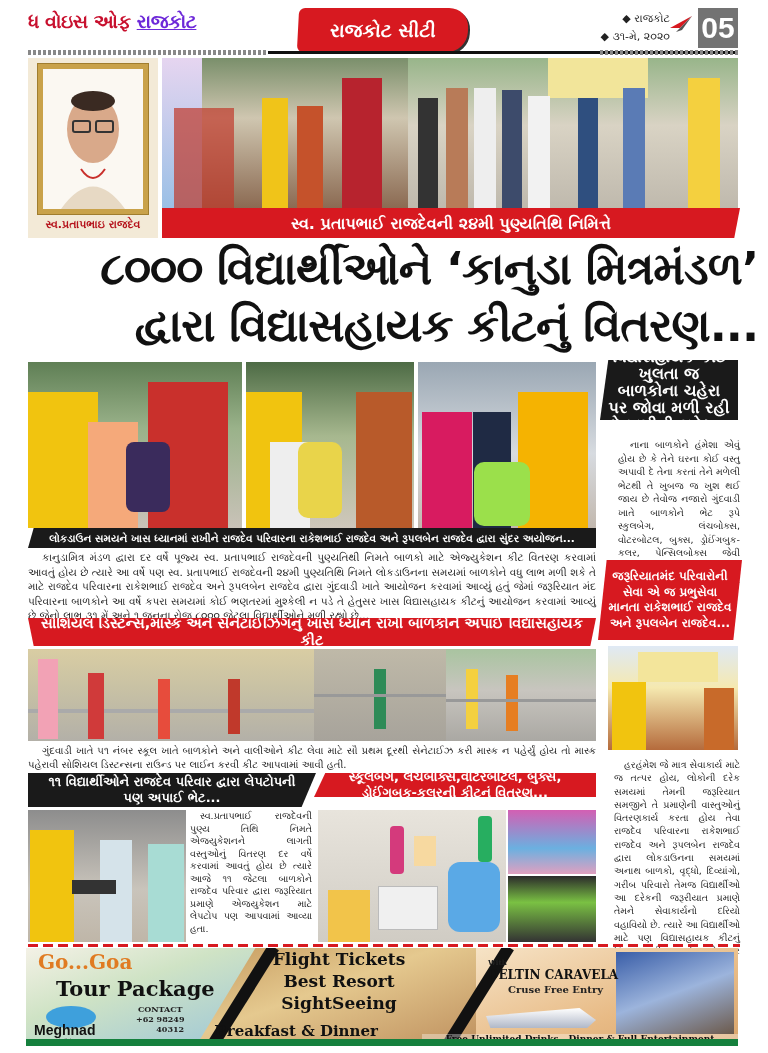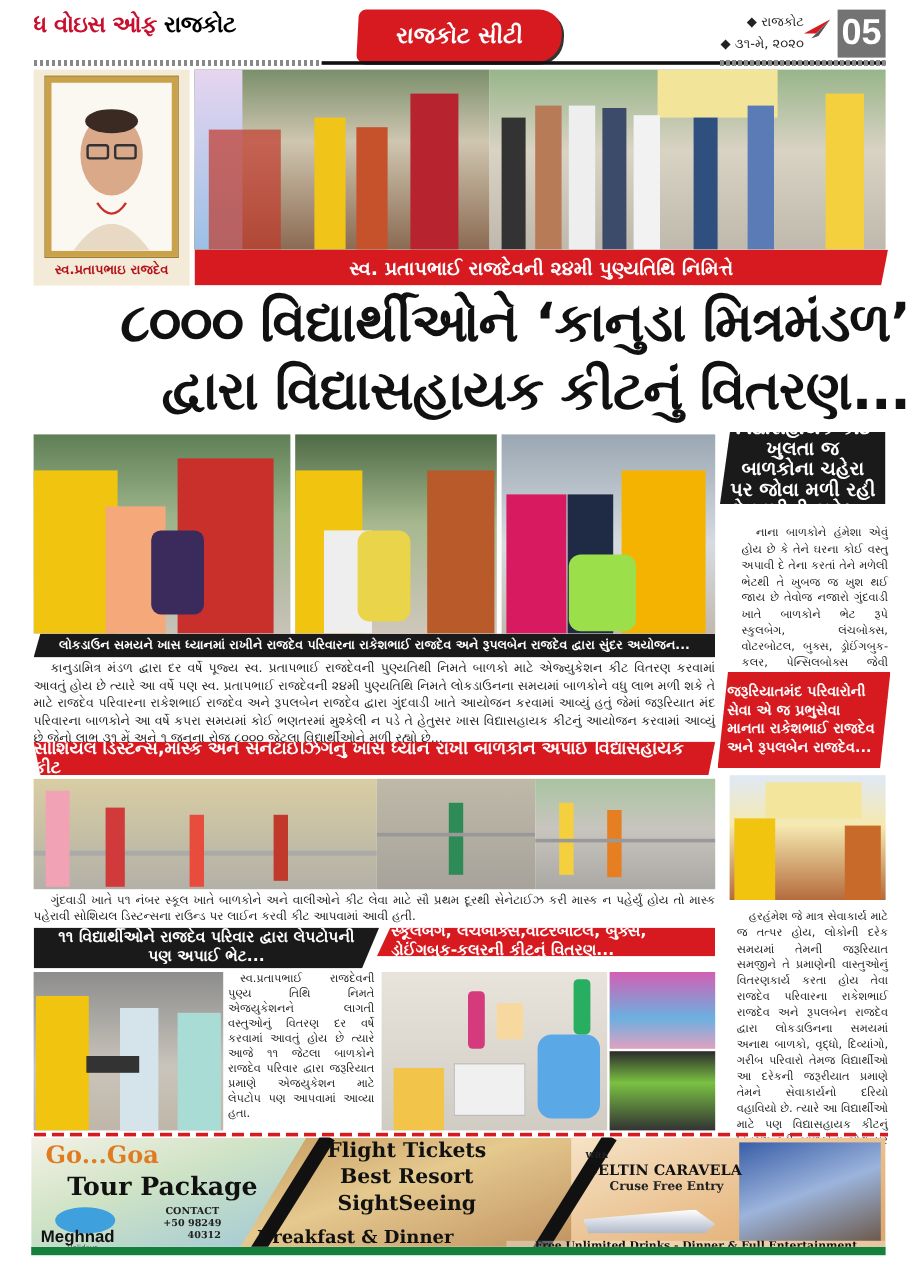--- a/index.html
+++ b/index.html
@@ -1,26 +1,26 @@
 <!DOCTYPE html>
 <html><head>
 <meta charset="utf-8">
 <style>
 *{box-sizing:border-box;margin:0;padding:0}
 body{width:768px;height:1053px;background:#fff;font-family:"DejaVu Sans",sans-serif;position:relative;overflow:hidden;color:#111}
 .abs{position:absolute}
 .photo{position:absolute;overflow:hidden}
 .dots{position:absolute;height:5px;background:repeating-linear-gradient(90deg,#888 0 3px,transparent 3px 5px)}
 .masthead-logo{left:28px;top:10px;font-size:19px;font-weight:bold;color:#c8102e;letter-spacing:-0.5px}
-.masthead-logo .u{color:#000000}
+.masthead-logo .u{text-decoration:underline;color:#6d28d9}
 .section-ribbon{left:298px;top:8px;width:170px;height:44px;background:#d71920;border-radius:6px 20px 20px 6px;color:#fff;font-size:19px;font-weight:bold;display:flex;align-items:center;justify-content:center;box-shadow:2px 2px 0 #333;transform:skewX(-3deg)}
 .meta{right:98px;font-size:11px;color:#222;text-align:right}
 .pagenum{right:30px;top:8px;width:40px;height:40px;background:#737373;color:#fff;font-size:30px;font-weight:bold;display:flex;align-items:center;justify-content:center;font-family:"Liberation Sans",sans-serif}
 .arrow{right:76px;top:16px;width:22px;height:20px}
-.red-band{background:#d71920;color:#fff;font-weight:bold;display:flex;align-items:center;justify-content:center;}
+.red-band{background:#d71920;color:#fff;font-weight:bold;display:flex;align-items:center;justify-content:center;text-align:center}
 .black-band{background:#1a1a1a;color:#fff;font-weight:bold;display:flex;align-items:center;justify-content:center;text-align:center}
 .headline{font-weight:bold;color:#111;text-align:right;font-size:45px;line-height:52px;letter-spacing:-1px}
 .body-text{font-size:10.5px;line-height:14.5px;text-align:justify;color:#222}
 .dashed{position:absolute;height:3px;background:repeating-linear-gradient(90deg,#d71920 0 10px,transparent 10px 15px)}
 .ad{left:26px;top:948px;width:712px;height:98px;overflow:hidden;border-bottom:7px solid #15803d}
 .ad-serif{font-family:"DejaVu Serif",serif;font-weight:bold}
 </style>
 </head>
 <body>
 
@@ -184,21 +184,21 @@
   <div class="abs" style="left:590px;top:4px;width:118px;height:82px;background:linear-gradient(160deg,#3a5ea8 0%,#9cb4dc 50%,#6c5a4c 100%)"></div>
   <div class="abs" style="left:460px;top:60px;width:110px;height:20px;background:linear-gradient(#fff,#b0b8c8);clip-path:polygon(0 40%,85% 0,100% 60%,92% 100%,4% 100%)"></div>
 
   <div class="abs ad-serif" style="left:12px;top:2px;font-size:20px;color:#e07b22">Go...Goa</div>
   <div class="abs ad-serif" style="left:30px;top:28px;font-size:21px;color:#111">Tour Package</div>
   <div class="abs" style="left:20px;top:58px;width:50px;height:22px;border-radius:50%;background:#3ea0dc"></div>
   <div class="abs" style="left:8px;top:74px;font-size:14px;font-weight:bold;color:#111;font-family:'Liberation Sans',sans-serif">Meghnad</div>
   <div class="abs" style="left:30px;top:89px;font-size:6px;color:#333">Holidays</div>
   <div class="abs ad-serif" style="left:110px;top:56px;font-size:8px;color:#222;text-align:center">
     <div>CONTACT</div>
-    <div>+50 98249</div>
+    <div>+62 98249</div>
     <div style="padding-left:20px">40312</div>
   </div>
 
   <div class="abs ad-serif" style="left:228px;top:0;font-size:17px;color:#111;text-align:center;width:170px;line-height:22px">
     <div>Flight Tickets</div>
     <div>Best Resort</div>
     <div>SightSeeing</div>
   </div>
   <div class="abs ad-serif" style="left:170px;top:74px;font-size:15px;color:#111;width:200px;text-align:center">Breakfast &amp; Dinner</div>
 

